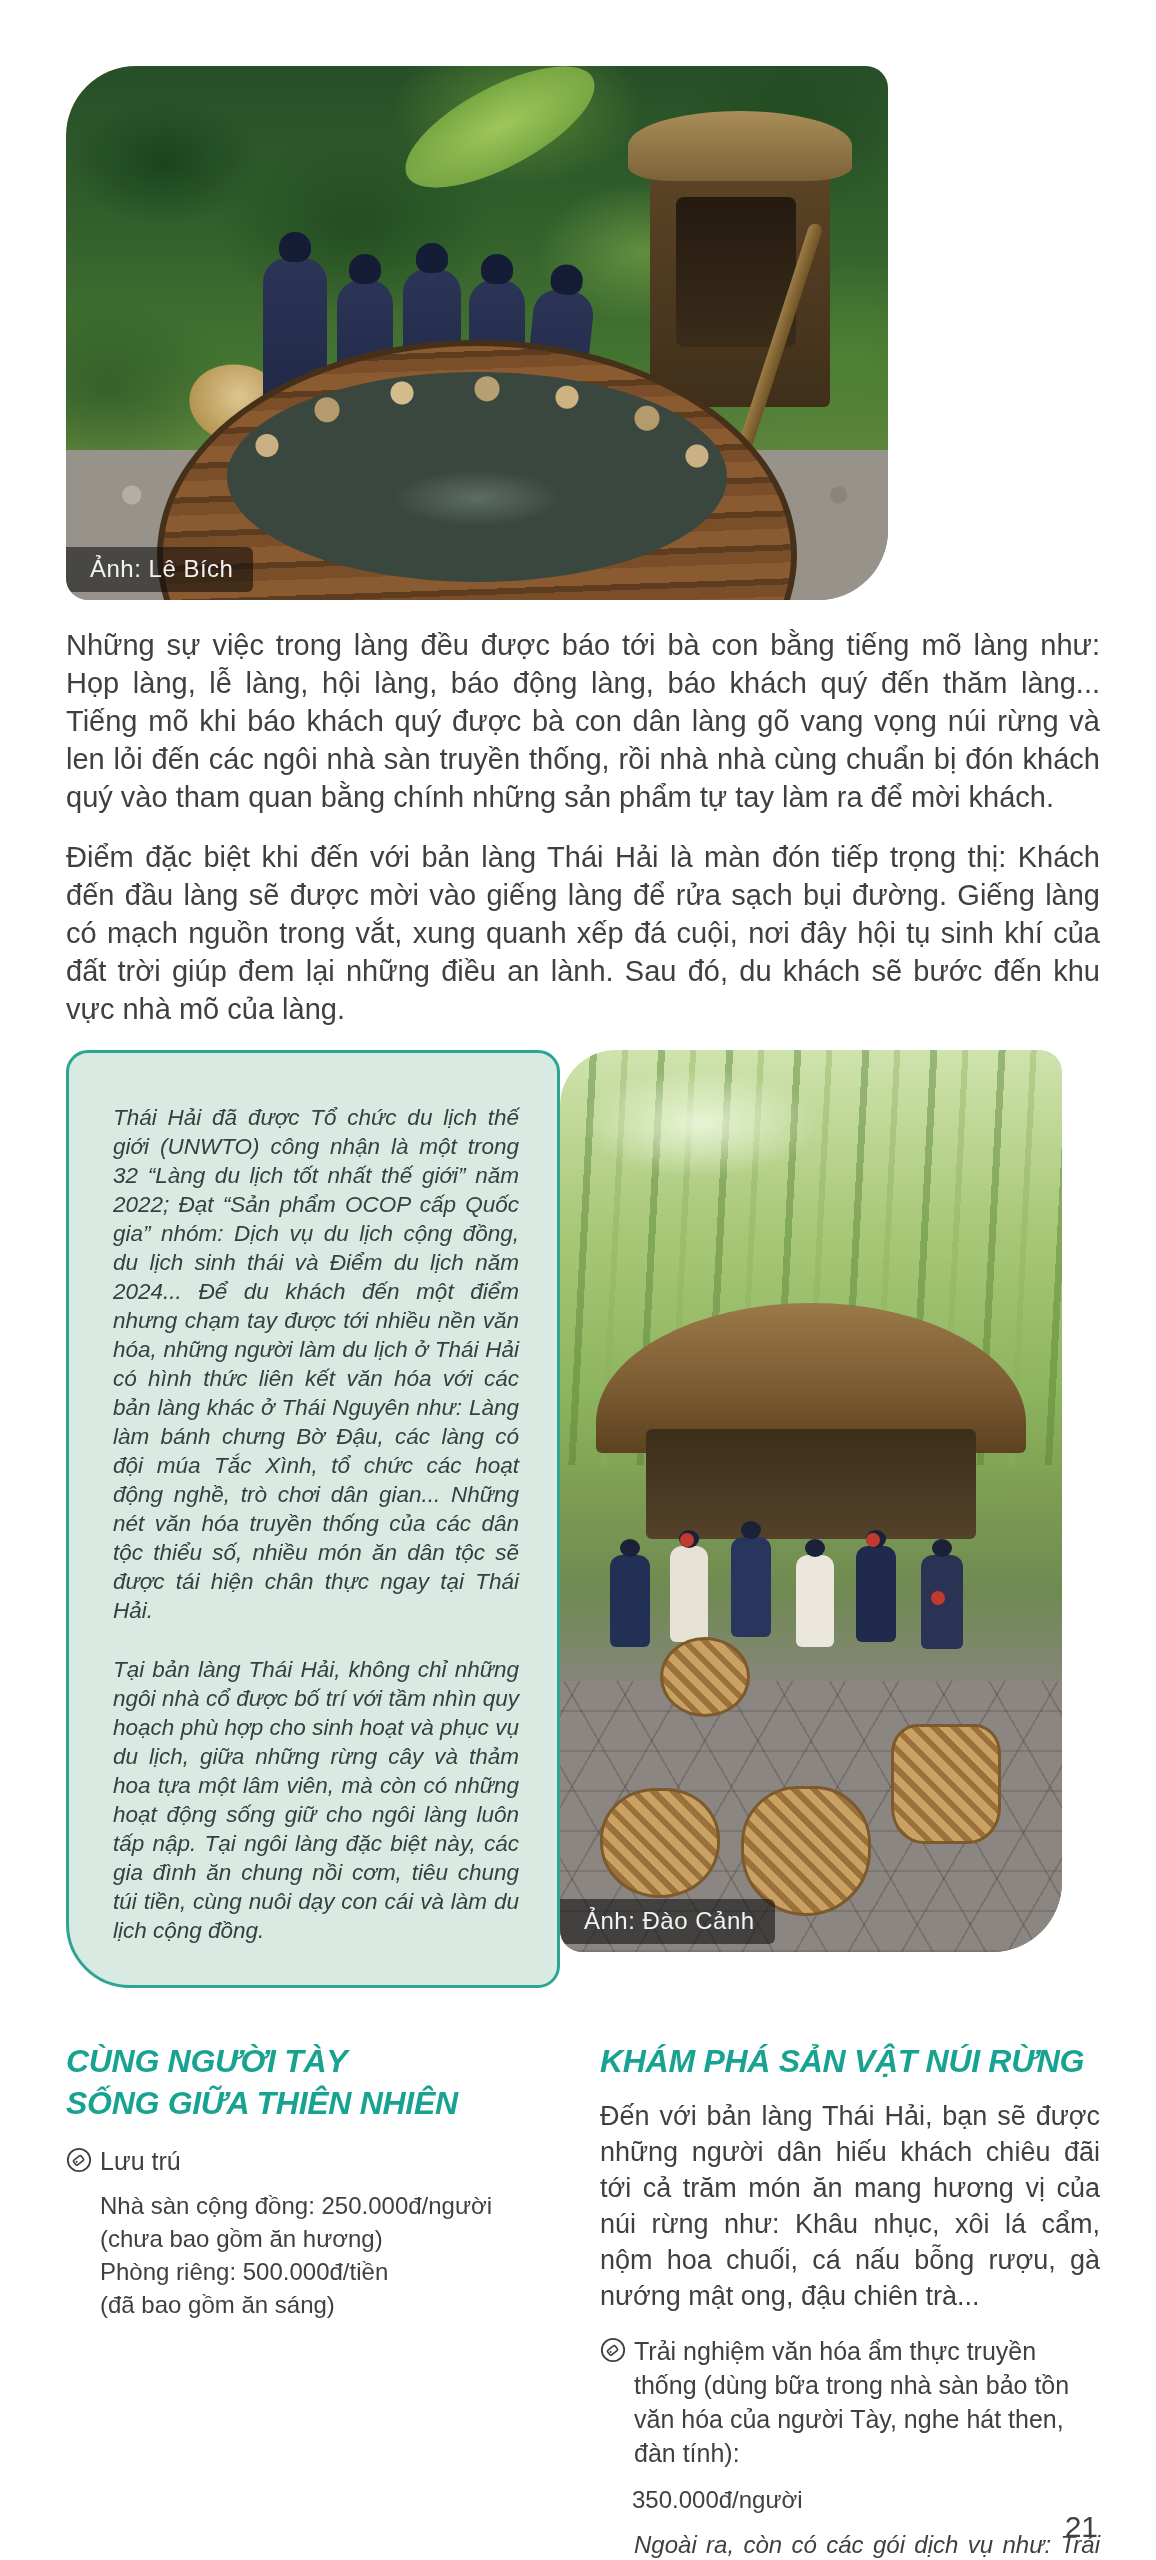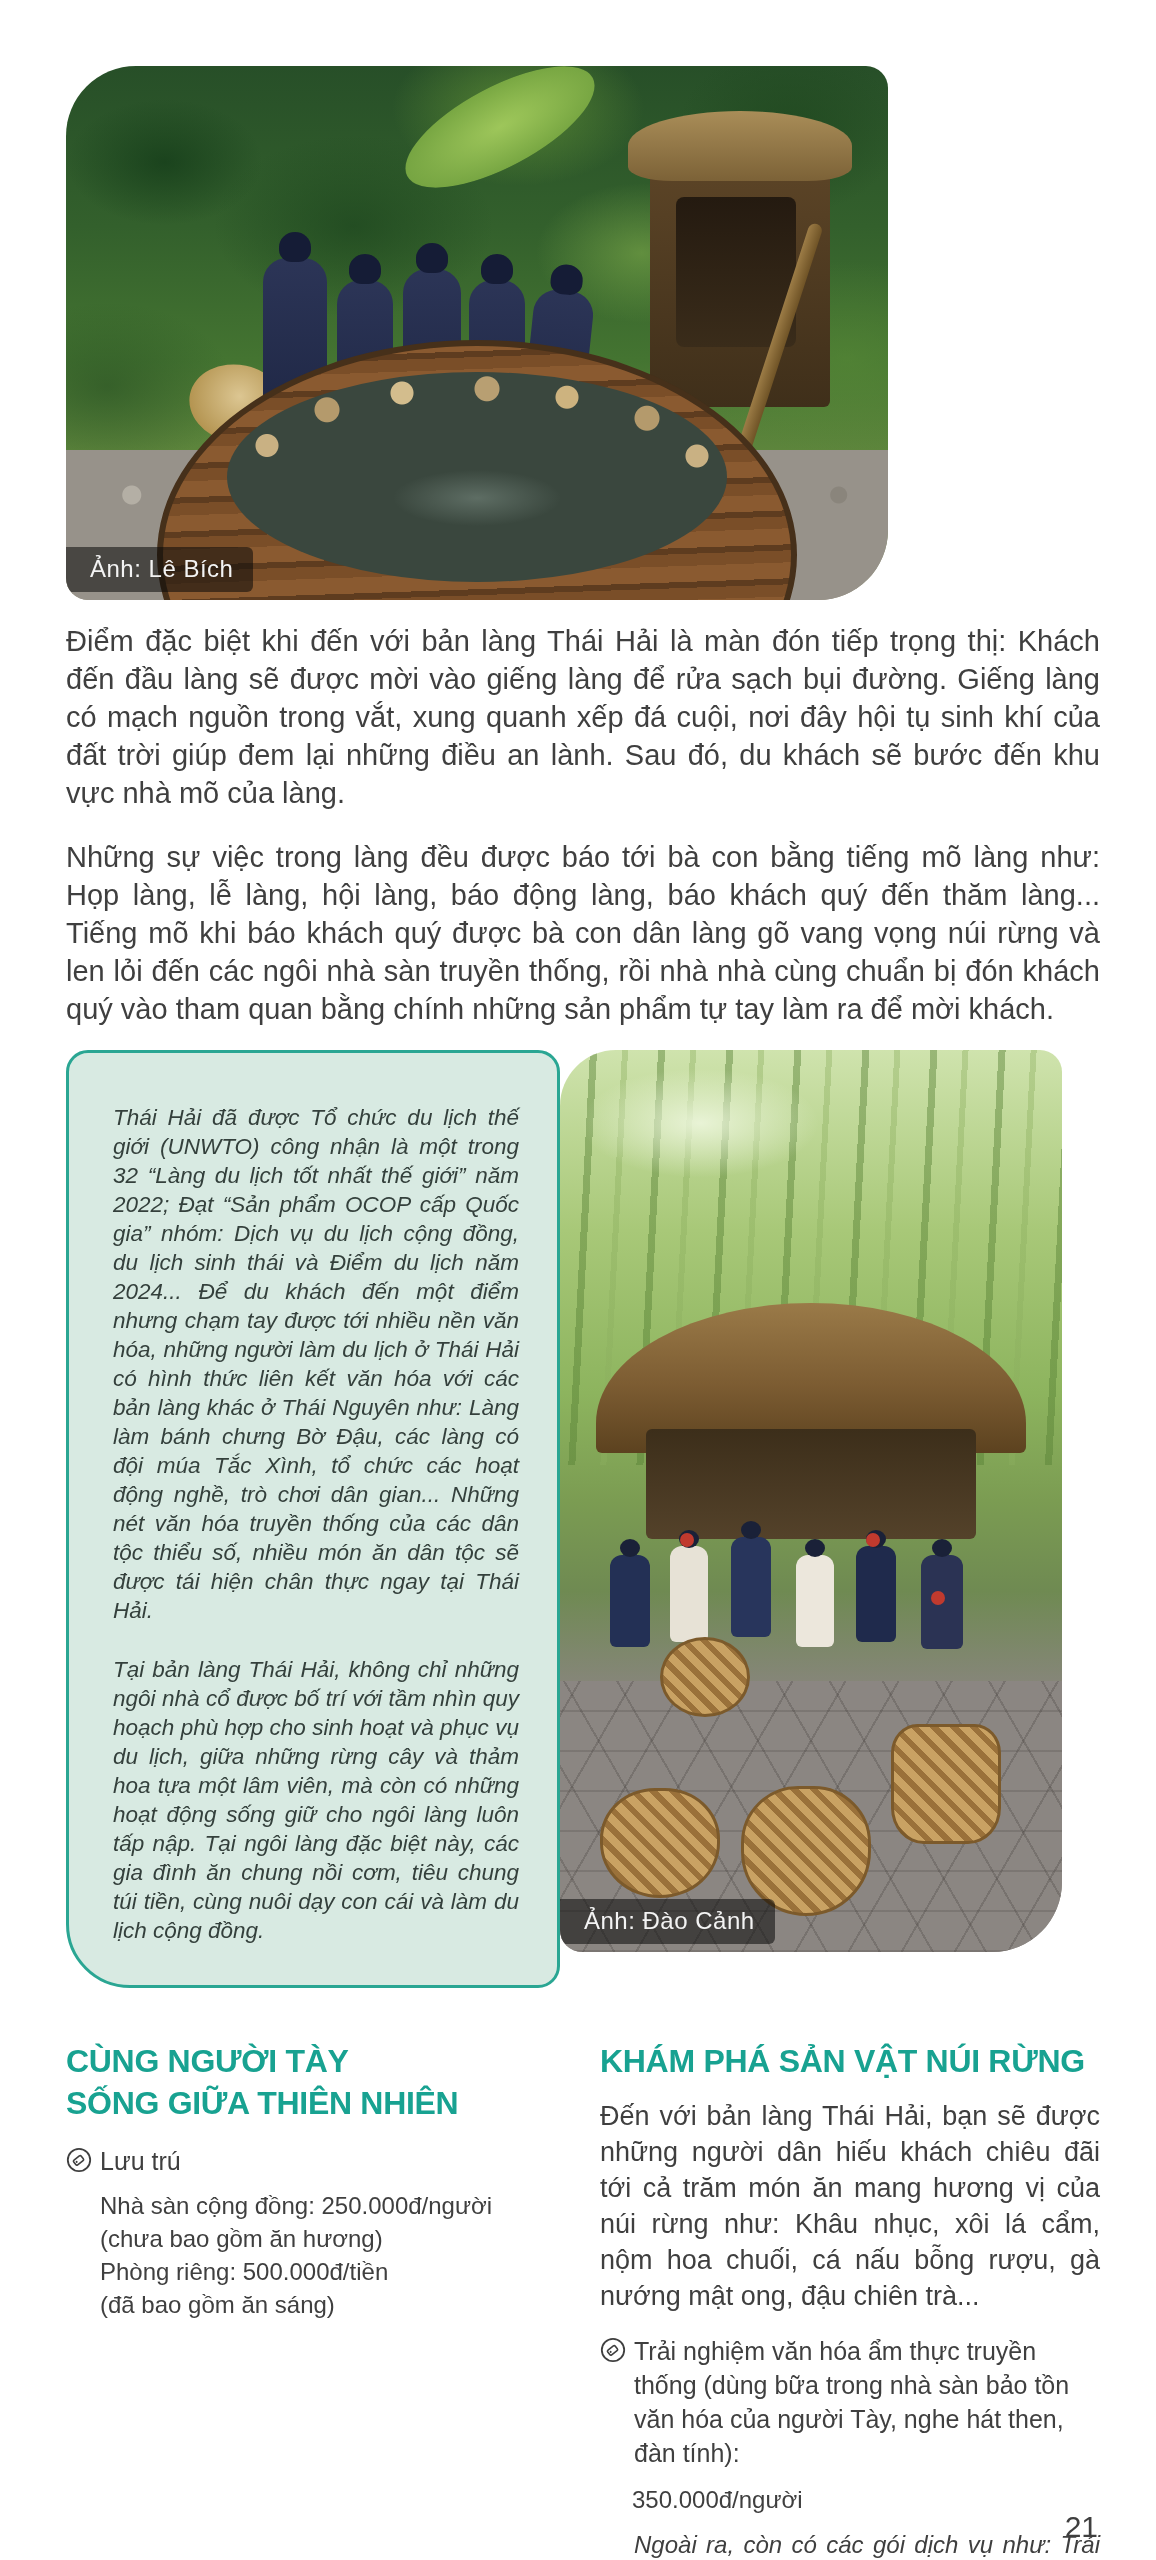--- a/index.html
+++ b/index.html
@@ -199,20 +199,21 @@
   .bk4{left:20%;bottom:26%;width:90px;height:80px;border-radius:50%;}
 
   
   .sections{display:flex;gap:36px;margin-top:52px;}
   .col-left{width:498px;}
   .col-right{width:500px;}
   .sec-heading{
     color:var(--accent);font-weight:bold;
     font-size:32px;line-height:42px;letter-spacing:-.3px;
     text-transform:uppercase;
+    font-style:italic;
   }
   .col-body{margin-top:16px;font-size:27px;line-height:36px;text-align:justify;color:var(--text);}
   .list-block{margin-top:20px;}
   .list-row{display:flex;align-items:flex-start;gap:8px;}
   .list-icon{flex:0 0 26px;margin-top:3px;}
   .list-title{font-size:25px;line-height:34px;color:var(--text);}
   .sub-items{margin-left:34px;margin-top:11px;}
   .sub-items div{font-size:24px;line-height:33px;color:var(--text);}
   .price-line{margin-left:32px;margin-top:14px;font-size:24px;line-height:32px;color:var(--text);}
   .note-line{
@@ -242,22 +243,22 @@
       <div class="villager v3"></div>
       <div class="villager v4"></div>
       <div class="villager v5"></div>
       <div class="pebbles"></div>
       <div class="well">
         <div class="well-water"></div>
       </div>
       <div class="caption">Ảnh: Lê Bích</div>
     </div>
 
+    <p class="p-body p2">Những sự việc trong làng đều được báo tới bà con bằng tiếng mõ làng như: Họp làng, lễ làng, hội làng, báo động làng, báo khách quý đến thăm làng... Tiếng mõ khi báo khách quý được bà con dân làng gõ vang vọng núi rừng và len lỏi đến các ngôi nhà sàn truyền thống, rồi nhà nhà cùng chuẩn bị đón khách quý vào tham quan bằng chính những sản phẩm tự tay làm ra để mời khách.</p>
     <p class="p-body p1">Điểm đặc biệt khi đến với bản làng Thái Hải là màn đón tiếp trọng thị: Khách đến đầu làng sẽ được mời vào giếng làng để rửa sạch bụi đường. Giếng làng có mạch nguồn trong vắt, xung quanh xếp đá cuội, nơi đây hội tụ sinh khí của đất trời giúp đem lại những điều an lành. Sau đó, du khách sẽ bước đến khu vực nhà mõ của làng.</p>
-    <p class="p-body p2">Những sự việc trong làng đều được báo tới bà con bằng tiếng mõ làng như: Họp làng, lễ làng, hội làng, báo động làng, báo khách quý đến thăm làng... Tiếng mõ khi báo khách quý được bà con dân làng gõ vang vọng núi rừng và len lỏi đến các ngôi nhà sàn truyền thống, rồi nhà nhà cùng chuẩn bị đón khách quý vào tham quan bằng chính những sản phẩm tự tay làm ra để mời khách.</p>
 
     <div class="feature-row">
       <div class="highlight-box">
         <p>Thái Hải đã được Tổ chức du lịch thế giới (UNWTO) công nhận là một trong 32 “Làng du lịch tốt nhất thế giới” năm 2022; Đạt “Sản phẩm OCOP cấp Quốc gia” nhóm: Dịch vụ du lịch cộng đồng, du lịch sinh thái và Điểm du lịch năm 2024... Để du khách đến một điểm nhưng chạm tay được tới nhiều nền văn hóa, những người làm du lịch ở Thái Hải có hình thức liên kết văn hóa với các bản làng khác ở Thái Nguyên như: Làng làm bánh chưng Bờ Đậu, các làng có đội múa Tắc Xình, tổ chức các hoạt động nghề, trò chơi dân gian... Những nét văn hóa truyền thống của các dân tộc thiểu số, nhiều món ăn dân tộc sẽ được tái hiện chân thực ngay tại Thái Hải.</p>
         <p>Tại bản làng Thái Hải, không chỉ những ngôi nhà cổ được bố trí với tầm nhìn quy hoạch phù hợp cho sinh hoạt và phục vụ du lịch, giữa những rừng cây và thảm hoa tựa một lâm viên, mà còn có những hoạt động sống giữ cho ngôi làng luôn tấp nập. Tại ngôi làng đặc biệt này, các gia đình ăn chung nồi cơm, tiêu chung túi tiền, cùng nuôi dạy con cái và làm du lịch cộng đồng.</p>
       </div>
       <div class="photo photo-side">
         <div class="bamboo"></div>
         <div class="sky-patch"></div>
         <div class="big-roof"></div>

